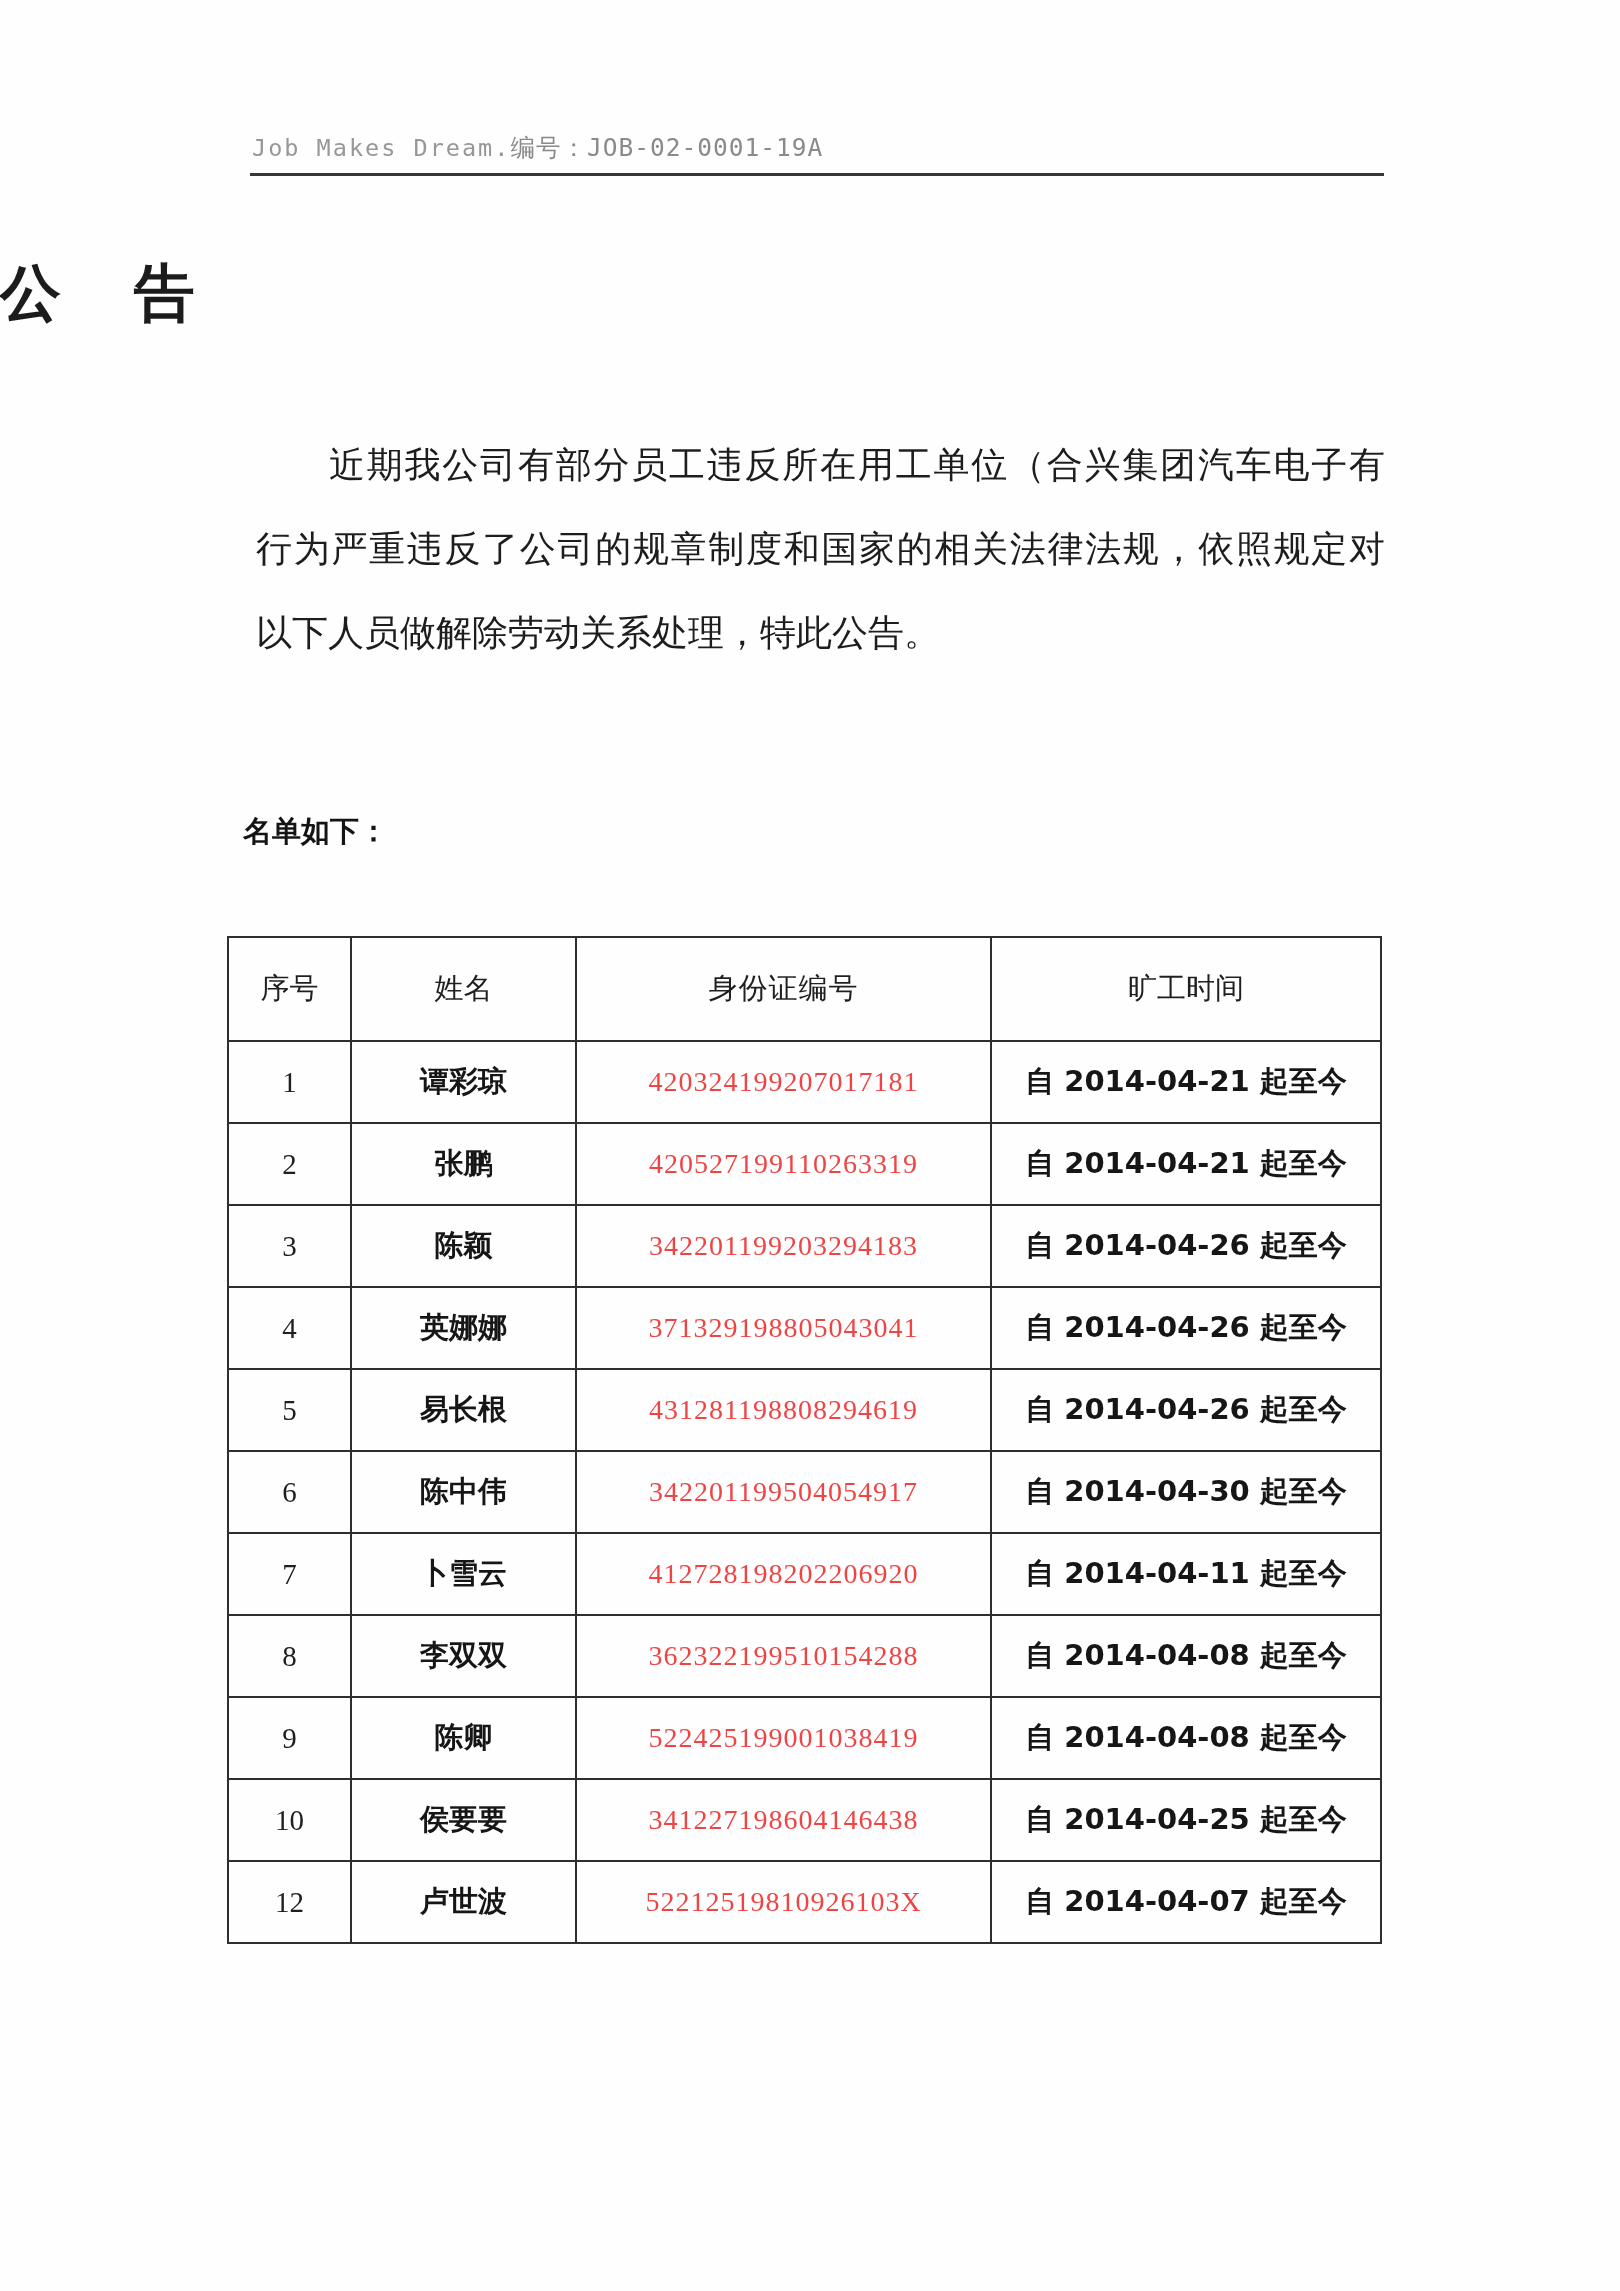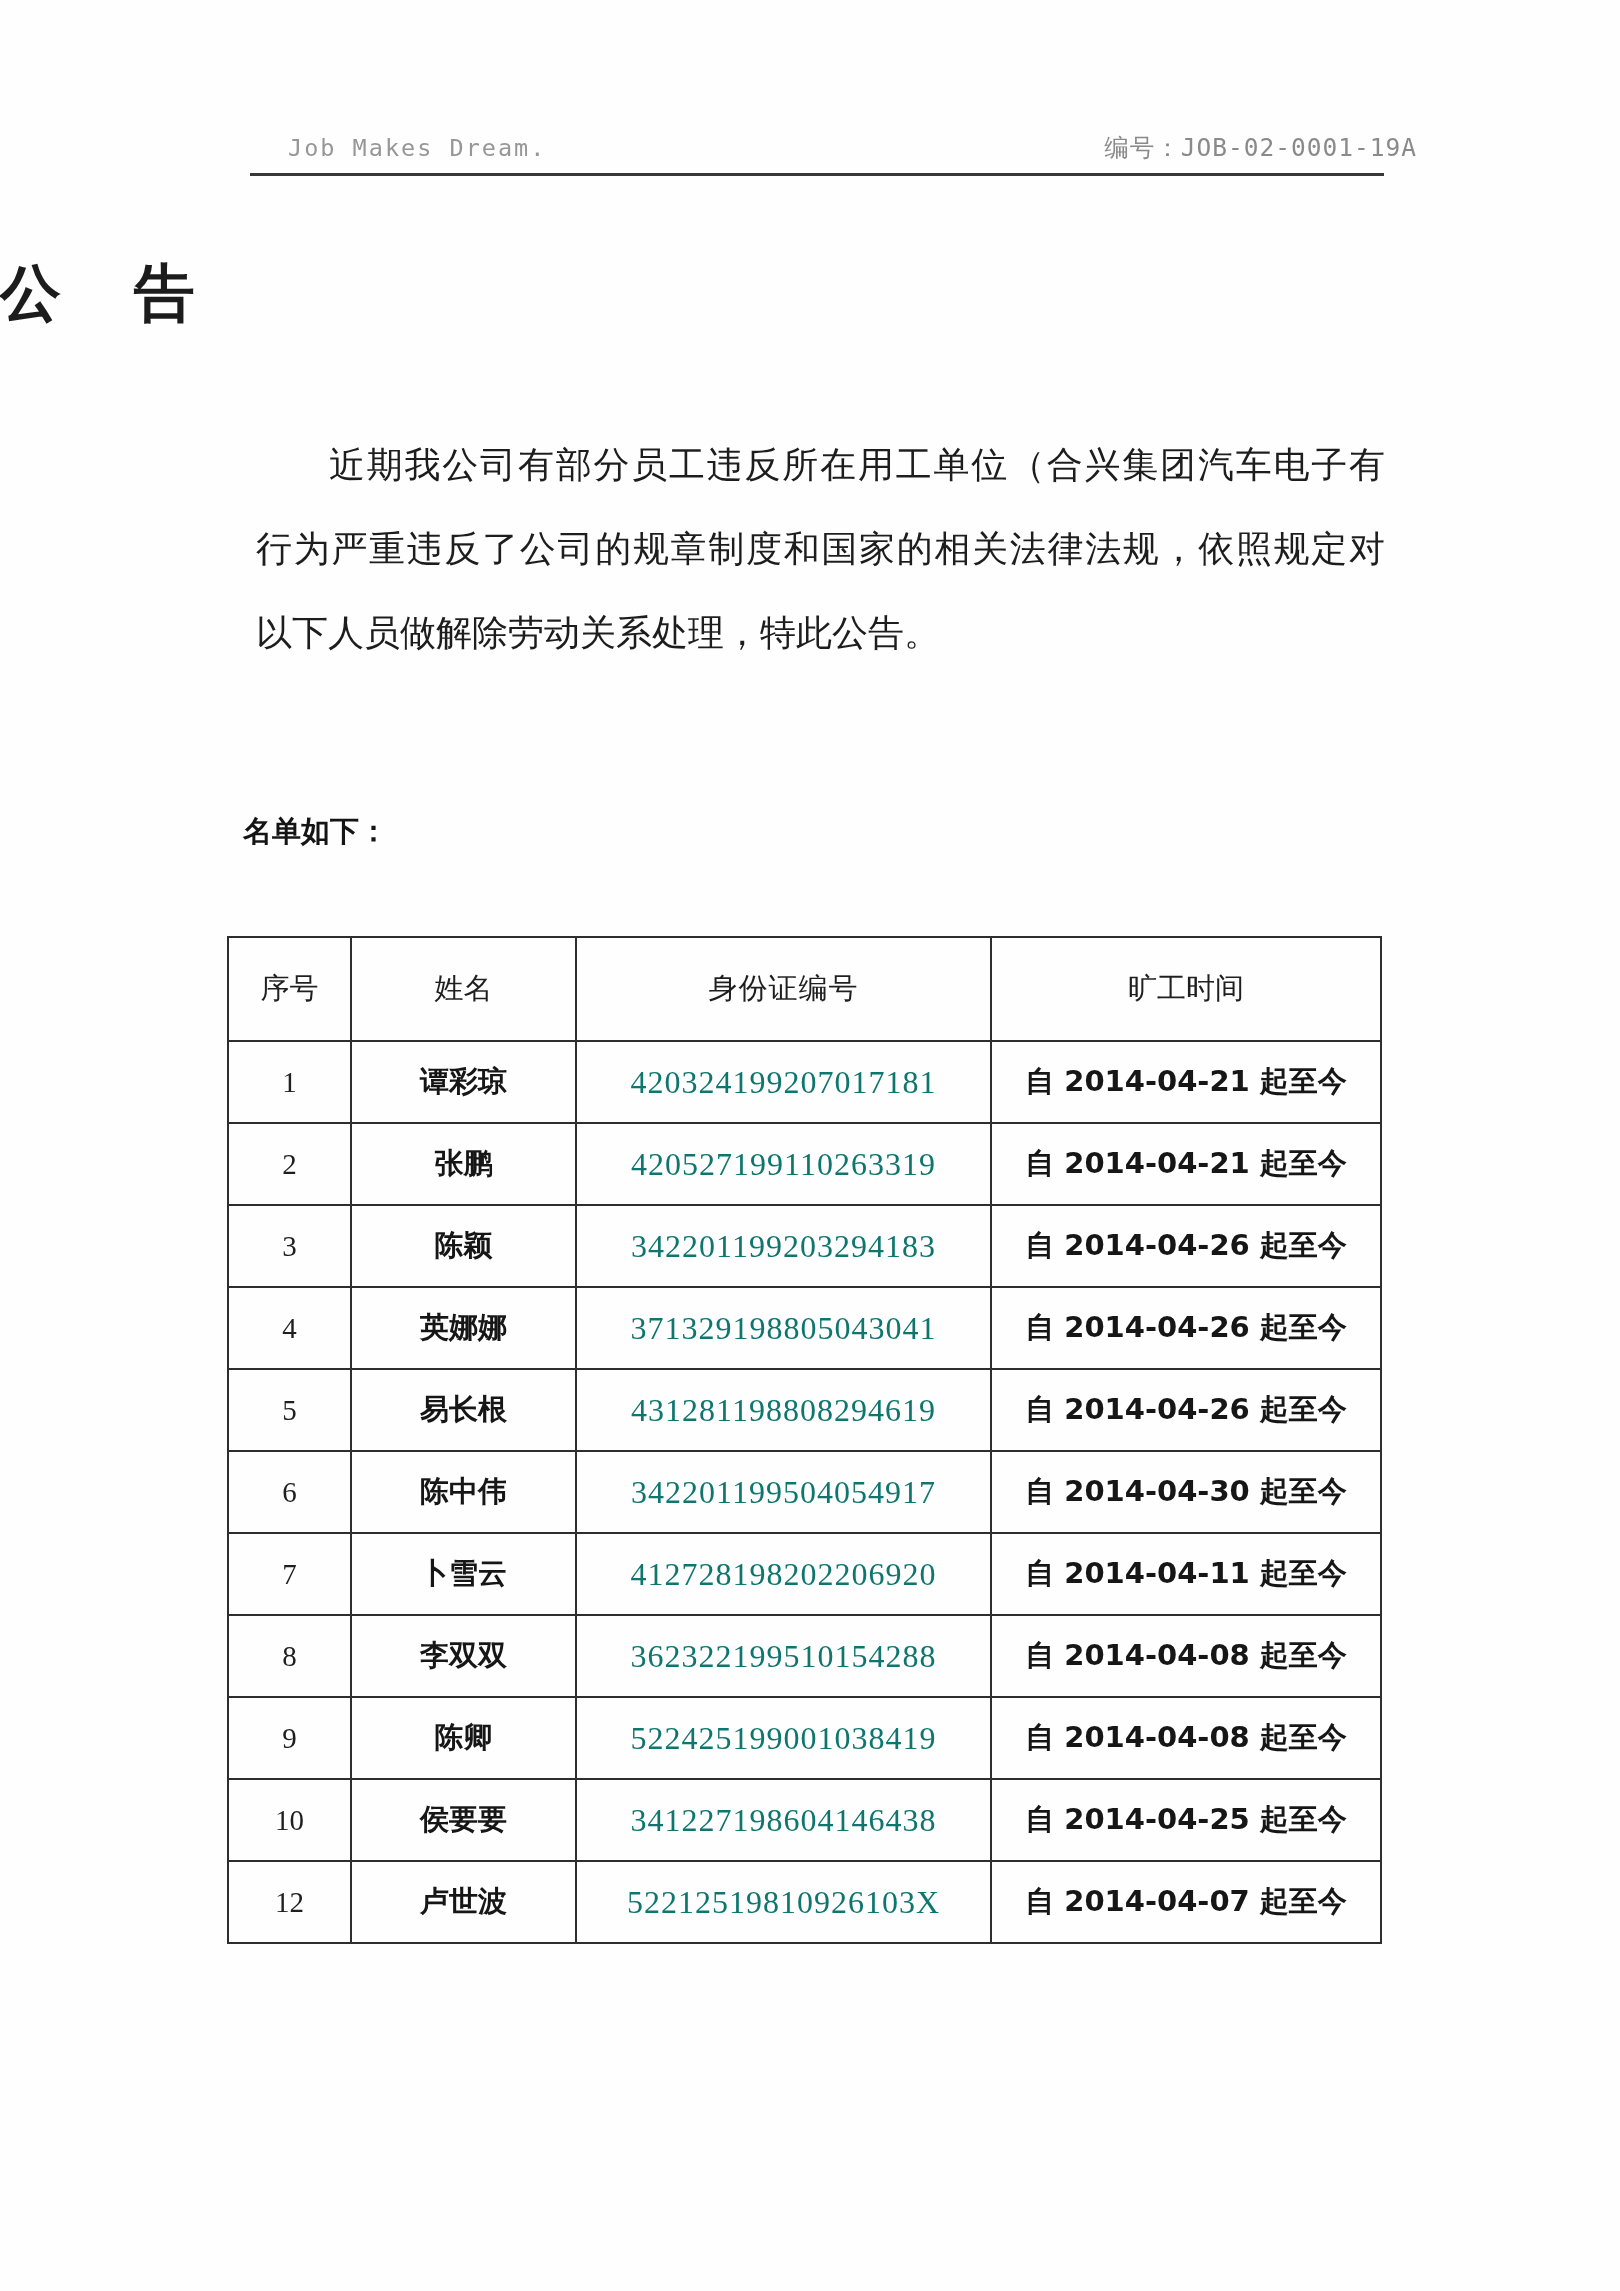--- a/index.html
+++ b/index.html
@@ -17,23 +17,21 @@
     overflow: hidden;
   }
 
   
   .header-bar {
     position: absolute;
     left: 252px;
     top: 131px;
     width: 1129px;
     display: flex;
-    justify-content: space-between;
     align-items: baseline;
-    margin-left: 36px;
   }
   .slogan {
     font-family: "DejaVu Sans Mono", "Liberation Mono", monospace;
     font-size: 23.5px;
     letter-spacing: 2px;
     color: #979797;
   }
   .doc-number {
     font-family: "DejaVu Sans Mono", "Liberation Mono", monospace;
     font-size: 24.5px;
@@ -114,21 +112,21 @@
     height: 102px;
     font-weight: 400;
     font-size: 29px;
     color: #1f1f1f;
   }
   table.roster tbody td { height: 80px; }
 
   .col-no     { width: 123px; font-size: 29px; color: #1f1f1f; }
   .col-name   { width: 225px; font-size: 29px; font-weight: 700;
                 font-family: "DejaVu Sans", "Liberation Sans", sans-serif; color: #161616; margin-top: 12px; }
-  .col-id     { width: 415px; font-size: 32px; letter-spacing: 1px; color: #0f766e; }
+  .col-id     { width: 415px; font-size: 28px; letter-spacing: 1px; color: #ef4444; }
   .col-period { width: 390px; font-size: 29px; font-weight: 700;
                 font-family: "DejaVu Sans", "Liberation Sans", sans-serif; color: #161616; }
 </style>
 </head>
 <body>
 
 <div class="page">
 
   <div class="header-bar">
     <span class="slogan">Job Makes Dream.</span>

